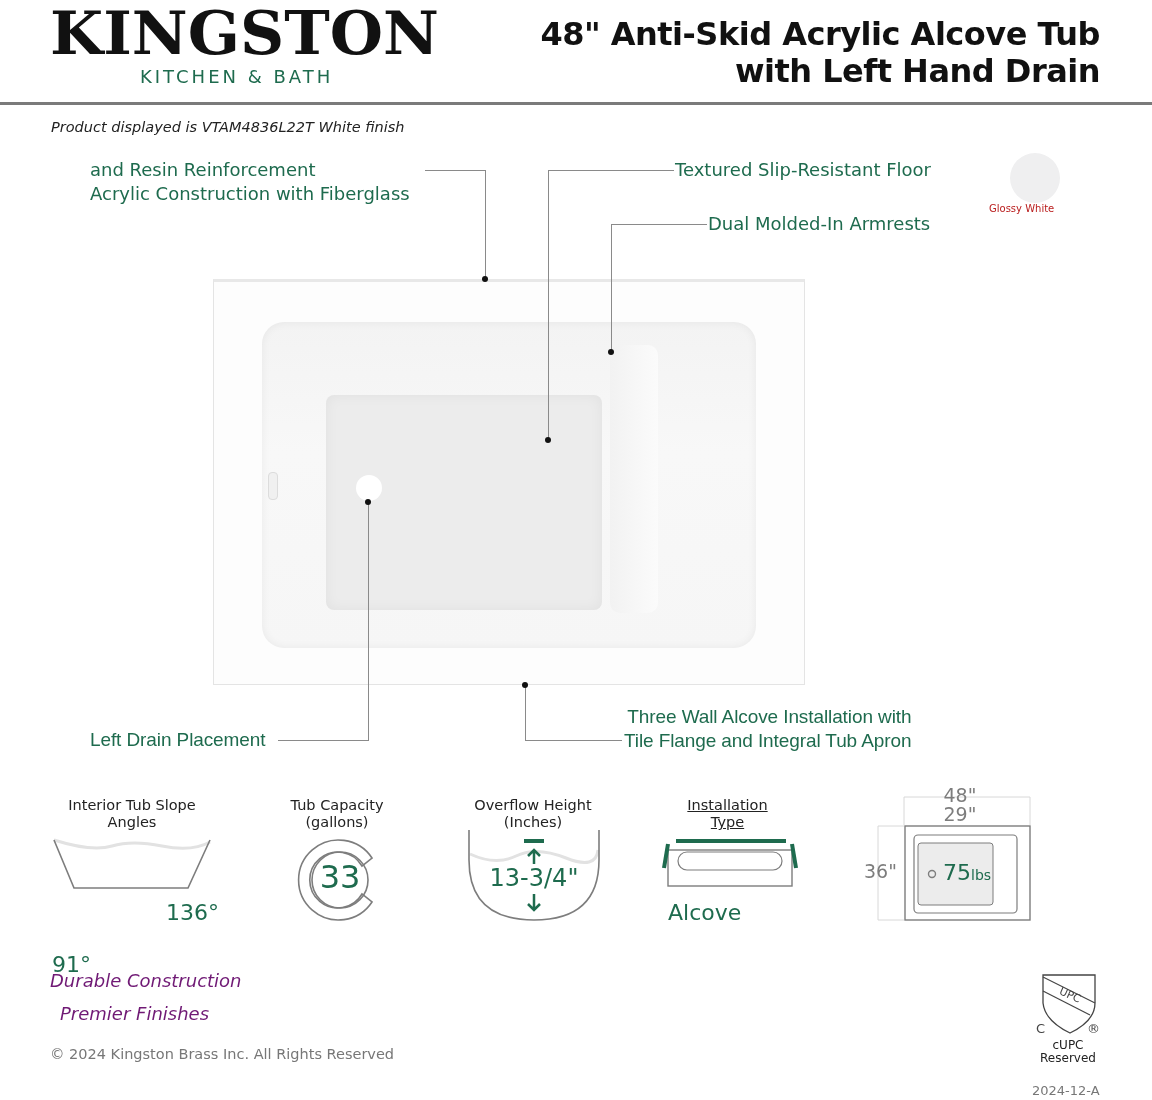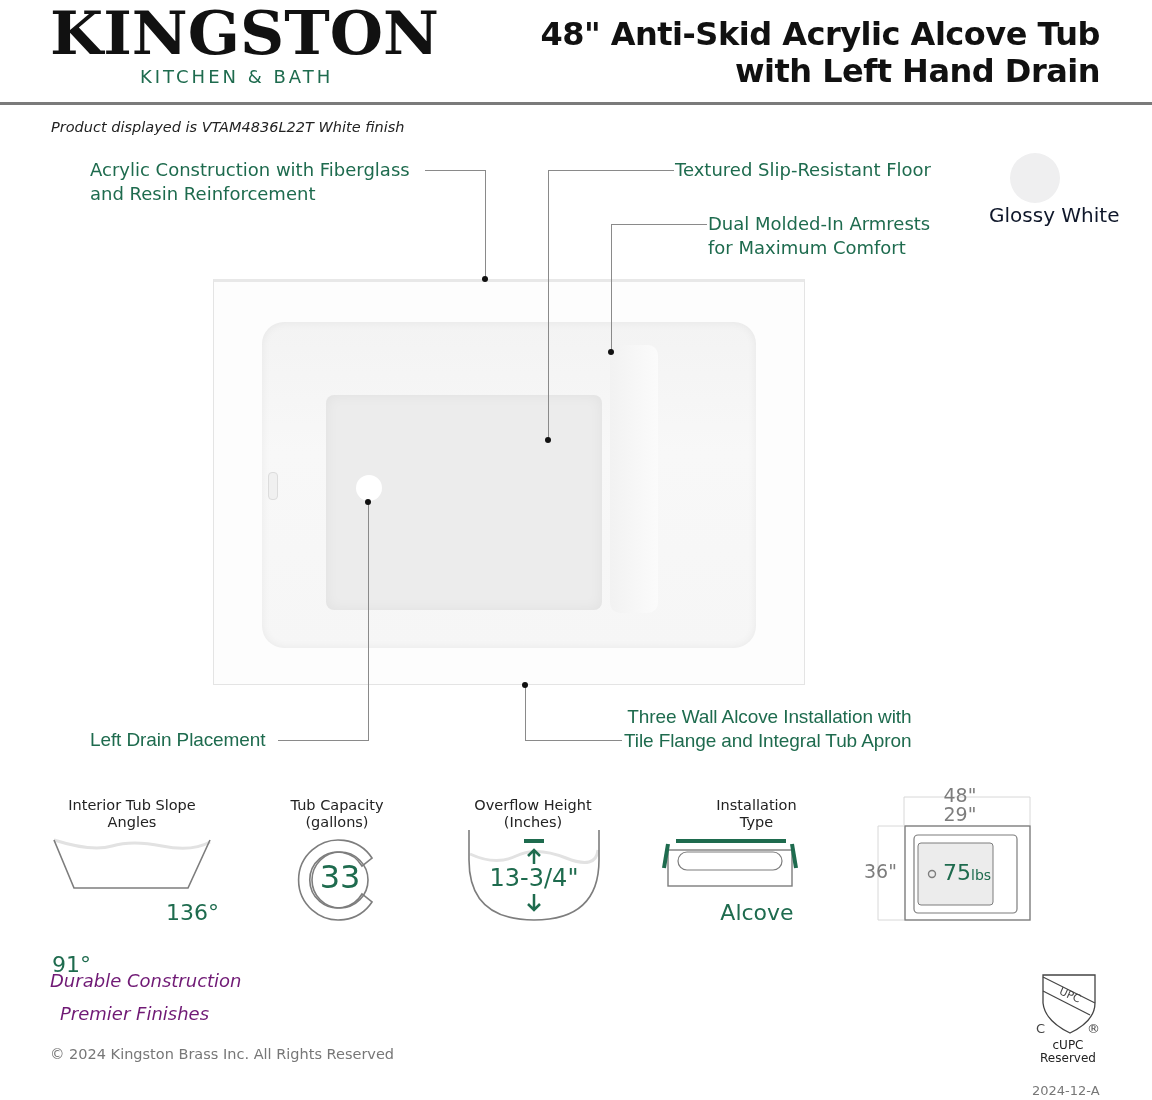--- a/index.html
+++ b/index.html
@@ -21,21 +21,21 @@
     right: 52px; top: 16px; text-align: right; font-weight: bold; font-size: 32px; line-height: 37px;
     color: #111; font-family: "DejaVu Sans", sans-serif; letter-spacing: -0.5px;
   }
   .title-rule { left: 0; top: 102px; width: 1152px; height: 3px; background: #7a7a7a; }
   .product-note { left: 51px; top: 119px; font-size: 14.5px; font-style: italic; color: #222; }
   .callout { color: #1e6b4e; font-size: 18px; line-height: 24px; }
   .callout-cond { font-family: "Liberation Sans", sans-serif; font-size: 19px; letter-spacing: -0.1px; }
   .line { background: #8a8a8a; position: absolute; }
   .dot { position: absolute; width: 6px; height: 6px; border-radius: 50%; background: #111; }
   .swatch { left: 1010px; top: 153px; width: 50px; height: 50px; border-radius: 50%; background: #efeff0; }
-  .swatch-label { left: 989px; top: 203px; font-size: 20px; color: #0f172a; }
+  .swatch-label { left: 989px; top: 203px; font-size: 10px; color: #b91c1c; }
 
   
   .tub-outer { left: 213px; top: 279px; width: 592px; height: 406px; background: #fdfdfd;
     border: 1px solid #e4e4e4; border-top: 3px solid #e8e8e8; box-sizing: border-box; }
   .tub-inner { left: 262px; top: 322px; width: 494px; height: 326px; border-radius: 22px;
     background: linear-gradient(180deg, #f3f3f3 0%, #f8f8f8 40%, #f6f6f6 100%); box-shadow: inset 0 0 10px rgba(0,0,0,0.06); }
   .tub-floor { left: 326px; top: 395px; width: 276px; height: 215px; border-radius: 8px;
     background: #ececec; box-shadow: inset 0 0 14px rgba(0,0,0,0.05); }
   .tub-arm { left: 610px; top: 345px; width: 48px; height: 268px; border-radius: 10px;
     background: linear-gradient(90deg, #f2f2f2, #fbfbfb); }
@@ -67,35 +67,34 @@
 <div class="abs swatch-label">Glossy White</div>
 
 <div class="abs tub-outer"></div>
 <div class="abs tub-inner"></div>
 <div class="abs tub-floor"></div>
 <div class="abs tub-arm"></div>
 <div class="abs overflow"></div>
 <div class="abs drain"></div>
 
 <div class="abs callout" style="left:90px; top:158px;">
+  <div>and Resin Reinforcement</div>
   <div>Acrylic Construction with Fiberglass</div>
-  <div>and Resin Reinforcement</div>
 </div>
 <div class="line" style="left:425px; top:170px; width:61px; height:1px;"></div>
 <div class="line" style="left:485px; top:170px; width:1px; height:108px;"></div>
 <div class="dot" style="left:482px; top:276px;"></div>
 
 <div class="abs callout" style="left:675px; top:158px;">Textured Slip-Resistant Floor</div>
 <div class="line" style="left:548px; top:170px; width:126px; height:1px;"></div>
 <div class="line" style="left:548px; top:170px; width:1px; height:270px;"></div>
 <div class="dot" style="left:545px; top:437px;"></div>
 
 <div class="abs callout" style="left:708px; top:212px;">
   <div>Dual Molded-In Armrests</div>
-  <div>for Maximum Comfort</div>
 </div>
 <div class="line" style="left:611px; top:224px; width:96px; height:1px;"></div>
 <div class="line" style="left:611px; top:224px; width:1px; height:128px;"></div>
 <div class="dot" style="left:608px; top:349px;"></div>
 
 <div class="abs callout callout-cond" style="left:90px; top:728px;">Left Drain Placement</div>
 <div class="line" style="left:368px; top:503px; width:1px; height:237px;"></div>
 <div class="line" style="left:278px; top:740px; width:91px; height:1px;"></div>
 <div class="dot" style="left:365px; top:499px;"></div>
 
@@ -134,32 +133,32 @@
 </div>
 <svg class="abs" style="left:466px; top:830px;" width="136" height="94">
   <path d="M4 24 Q30 36 50 26 T100 28 T132 20" fill="none" stroke="#e2e2e2" stroke-width="3"></path>
   <path d="M3 0 L3 30 Q3 90 68 90 Q133 90 133 30 L133 0" fill="none" stroke="#7d7d7d" stroke-width="1.6"></path>
   <rect x="58" y="9" width="20" height="4" fill="#1e6b4e"></rect>
   <path d="M68 34 L68 20 M62 26 L68 20 L74 26" stroke="#1e6b4e" stroke-width="2.5" fill="none"></path>
   <path d="M68 64 L68 80 M62 74 L68 80 L74 74" stroke="#1e6b4e" stroke-width="2.5" fill="none"></path>
 </svg>
 <div class="abs spec-green" style="left:466px; top:864px; width:136px; text-align:center; font-size:24px;">13-3/4"</div>
 
-<div class="abs spec-label" style="left:684px; top:797px; width:145px;">
+<div class="abs spec-label" style="left:655px; top:797px; width:145px;text-decoration:underline;">
   <div>Installation</div>
   <div>Type</div>
 </div>
 <svg class="abs" style="left:660px; top:838px;" width="140" height="52">
   <rect x="8" y="12" width="124" height="36" fill="none" stroke="#7d7d7d" stroke-width="1.4"></rect>
   <rect x="18" y="14" width="104" height="18" rx="9" fill="none" stroke="#7d7d7d" stroke-width="1.2"></rect>
   <line x1="16" y1="3" x2="126" y2="3" stroke="#1e6b4e" stroke-width="4"></line>
   <line x1="4" y1="30" x2="8" y2="6" stroke="#1e6b4e" stroke-width="4"></line>
   <line x1="136" y1="30" x2="132" y2="6" stroke="#1e6b4e" stroke-width="4"></line>
 </svg>
-<div class="abs spec-green" style="left:687px; top:900px; width:140px; text-align:center; font-size:22px;">Alcove</div>
+<div class="abs spec-green" style="left:668px; top:900px; width:140px; font-size:22px;">Alcove</div>
 
 <svg class="abs" style="left:876px; top:795px;" width="160" height="130">
   <line x1="28" y1="2" x2="28" y2="30" stroke="#d8d8d8" stroke-width="1"></line>
   <line x1="154" y1="2" x2="154" y2="30" stroke="#d8d8d8" stroke-width="1"></line>
   <line x1="28" y1="2" x2="154" y2="2" stroke="#d8d8d8" stroke-width="1"></line>
   <line x1="2" y1="31" x2="28" y2="31" stroke="#d8d8d8" stroke-width="1"></line>
   <line x1="2" y1="125" x2="28" y2="125" stroke="#d8d8d8" stroke-width="1"></line>
   <line x1="2" y1="31" x2="2" y2="125" stroke="#d8d8d8" stroke-width="1"></line>
   <rect x="29" y="31" width="125" height="94" fill="#fff" stroke="#7d7d7d" stroke-width="1.4"></rect>
   <rect x="38" y="40" width="103" height="78" rx="4" fill="none" stroke="#7d7d7d" stroke-width="1.2"></rect>

